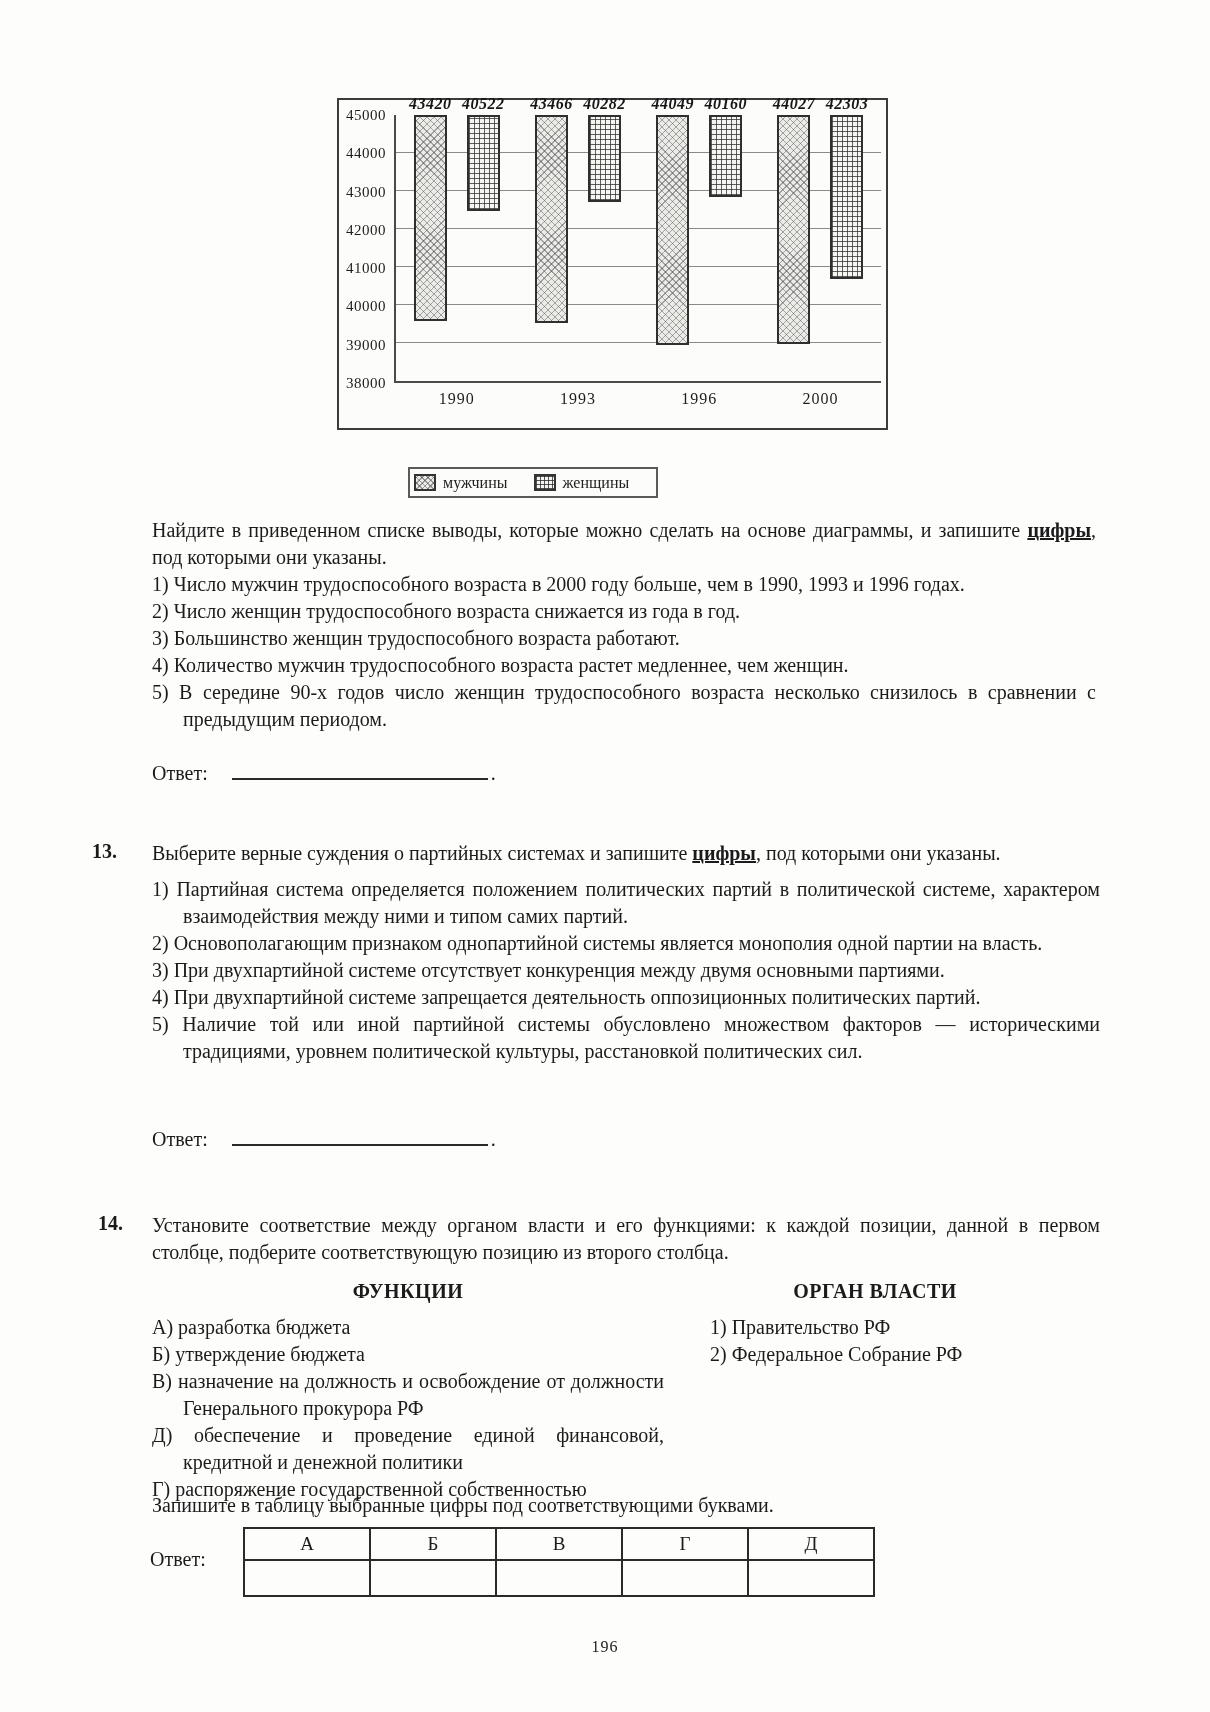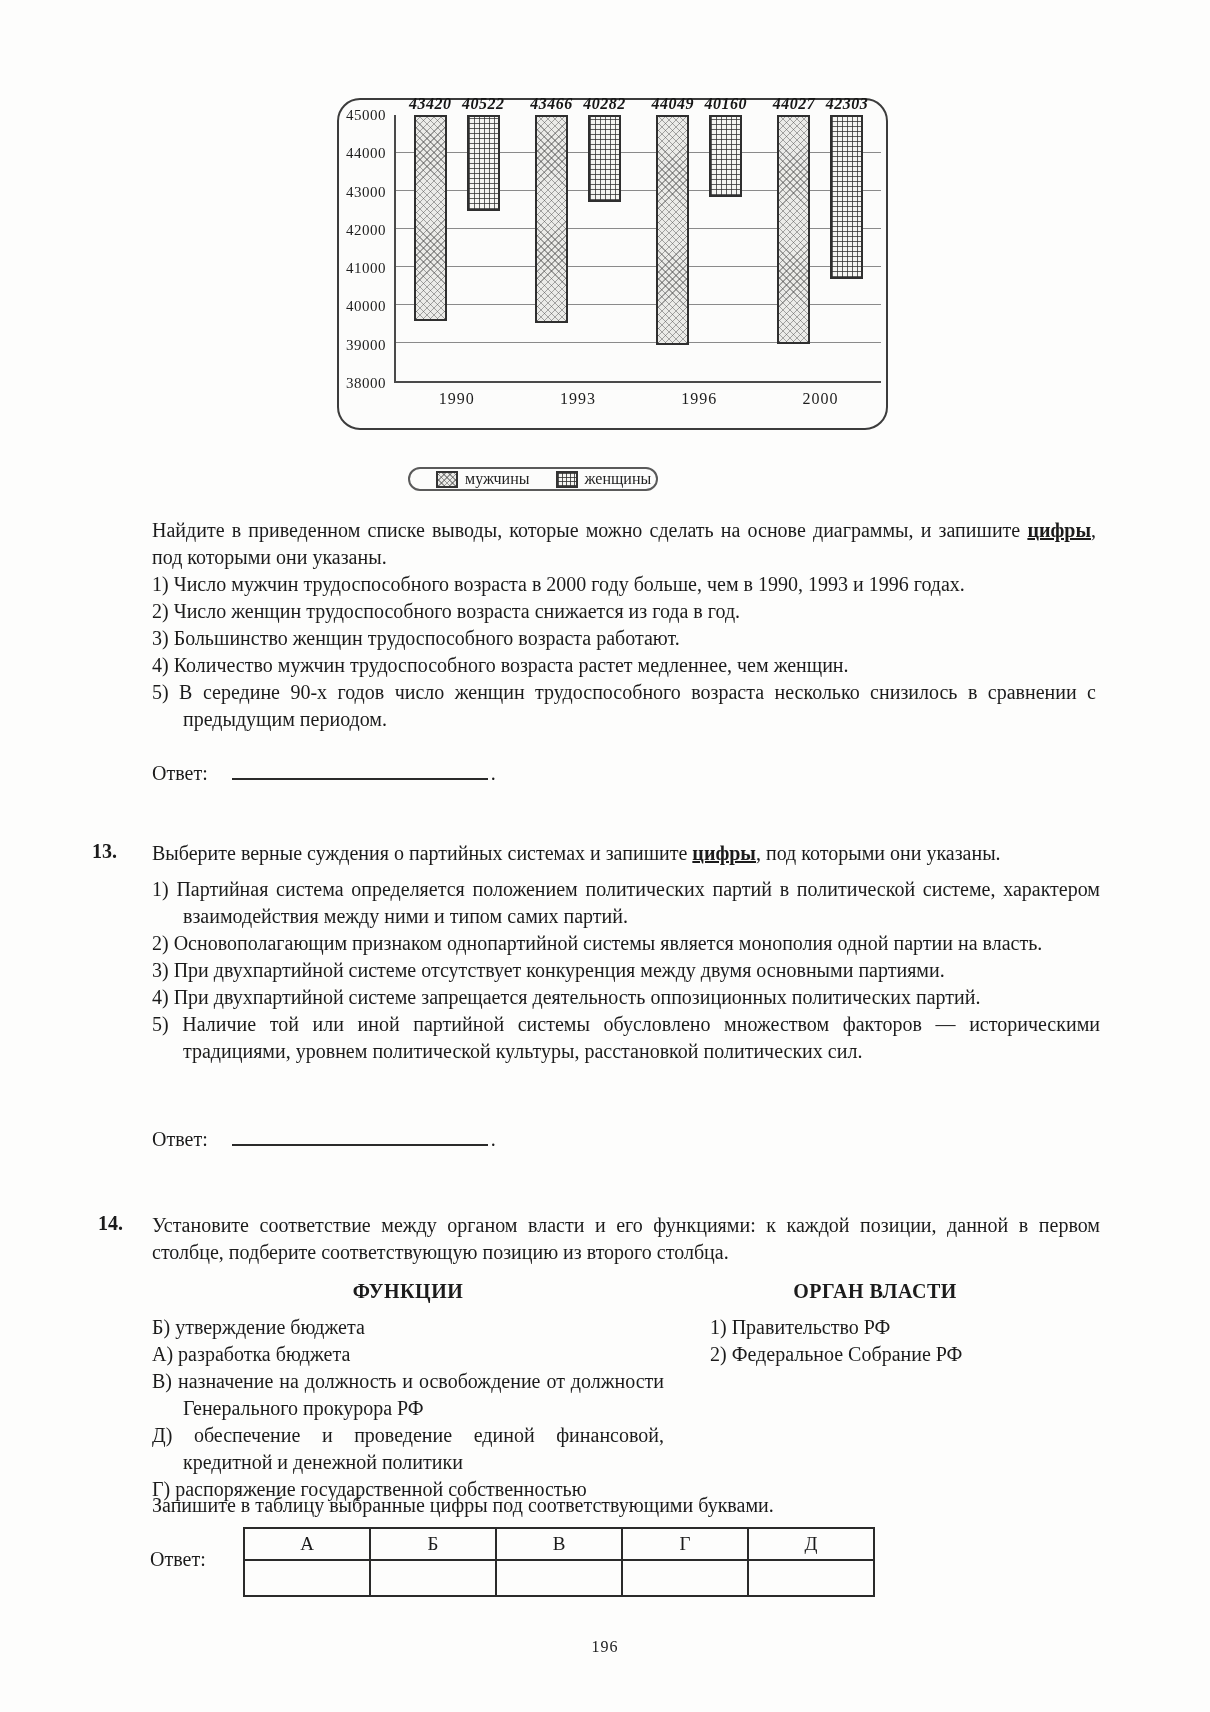--- a/index.html
+++ b/index.html
@@ -7,21 +7,21 @@
   .page {
     position:relative;
     width:1210px; height:1712px;
     margin:0 auto;
     background:#fdfdfc;
     color:#1b1b1b;
     font-family:"Liberation Serif", serif;
     font-size:20px;
     overflow:hidden;
   }
-  .abs { position:absolute;border-radius:23px; }
+  .abs { position:absolute; }
 
   
   .chart-box {
     left:337px; top:98px; width:551px; height:332px;
     border:2px solid #3c3c3c;
     background:#fcfcfb;
   }
   .y-labels { position:absolute; left:0; top:15px; bottom:45px; width:52px; }
   .ytick {
     position:absolute; right:5px; transform:translateY(50%);
@@ -57,23 +57,23 @@
   .bar-label {
     position:absolute; bottom:100%; left:50%; transform:translateX(-50%);
     margin-bottom:4px; font-size:16px; font-weight:600; letter-spacing:0.5px;
     white-space:nowrap; color:#161616;
   }
   .xtick {
     position:absolute; top:100%; left:0; right:0; margin-top:9px;
     text-align:center; font-size:16px; letter-spacing:1px; color:#1d1d1d;
   }
   .legend-box {
-    left:408px; top:467px; width:250px; height:24px;
+    left:408px; top:467px; width:250px; height:31px;
     border:2px solid #5a5a5a;
-    display:flex; align-items:center; gap:26px; padding:0 26px;
+    display:flex; align-items:center; gap:26px; padding:0 4px;
     background:#fcfcfb;
   }
   .legend-entry { display:flex; align-items:center; gap:7px; }
   .swatch { display:inline-block; width:22px; height:17px; border:2px solid #333; }
   .swatch.men {
     background-color:#ebebe8;
     background-image:
       repeating-linear-gradient(45deg, rgba(70,70,70,.5) 0 1px, transparent 1px 4px),
       repeating-linear-gradient(-45deg, rgba(70,70,70,.5) 0 1px, transparent 1px 4px);
   }
@@ -221,22 +221,22 @@
   <div class="abs answer-row" style="left:152px; top:1128px;">
     <span>Ответ:</span><span class="blank"></span><span>.</span>
   </div>
 
   <div class="abs qnum" style="left:98px; top:1212px;">14.</div>
   <div class="abs textblock" style="left:152px; top:1212px; width:948px;">Установите соответствие между органом власти и его функциями: к каждой позиции, данной в первом столбце, подберите соответствующую позицию из второго столбца.</div>
 
   <div class="abs textblock" style="left:152px; top:1278px; width:512px;">
     <div class="col-header">ФУНКЦИИ</div>
     <div class="col-items">
+        <div class="list-item"><span class="item-num">А)&nbsp;</span>разработка бюджета</div>
         <div class="list-item"><span class="item-num">Б)&nbsp;</span>утверждение бюджета</div>
-        <div class="list-item"><span class="item-num">А)&nbsp;</span>разработка бюджета</div>
         <div class="list-item"><span class="item-num">В)&nbsp;</span>назначение на должность и освобождение от должности Генерального прокурора РФ</div>
         <div class="list-item"><span class="item-num">Д)&nbsp;</span>обеспечение и проведение единой финансовой, кредитной и денежной политики</div>
         <div class="list-item"><span class="item-num">Г)&nbsp;</span>распоряжение государственной собственностью</div>
       </div>
   </div>
   <div class="abs textblock" style="left:710px; top:1278px; width:330px;">
     <div class="col-header">ОРГАН ВЛАСТИ</div>
     <div class="col-items">
         <div class="list-item"><span class="item-num">1)&nbsp;</span>Правительство РФ</div>
         <div class="list-item"><span class="item-num">2)&nbsp;</span>Федеральное Собрание РФ</div>

